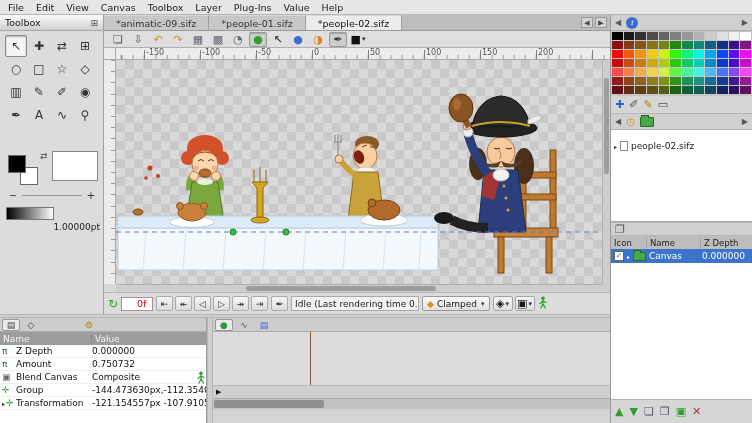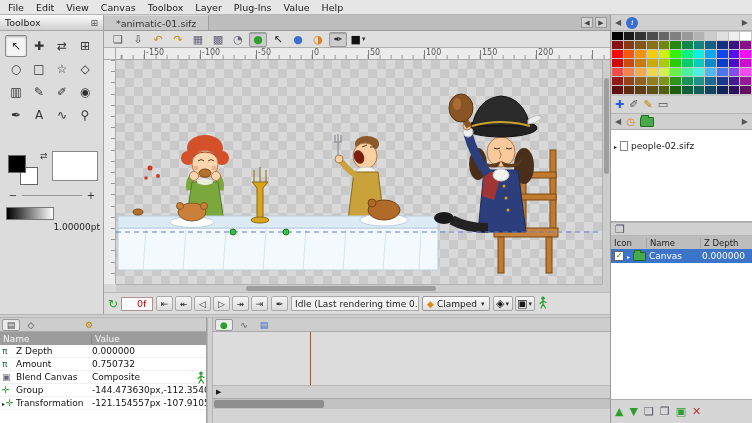--- a/index.html
+++ b/index.html
@@ -170,21 +170,23 @@
   <span class="sw-swap abs">⇄</span>
   <div class="brush-preview abs"></div>
   <div class="bp-btn abs" style="left:6px;top:174px">−</div>
   <div class="bp-line abs"></div>
   <div class="bp-btn abs" style="left:84px;top:174px">+</div>
   <div class="grad abs"></div>
   <div class="ptval abs">1.00000pt</div>
 </div>
 
 <div id="doctabs" class="abs">
-    <div class="doc-tab">*animatic-01.sifz</div>
+    <div class="doc-tab">*animatic-09.sifz</div>
+    <div class="doc-tab">*people-01.sifz</div>
+    <div class="doc-tab active">*people-02.sifz</div>
     <div class="tab-nav">
       <span class="navbtn">◀</span>
       <span class="navbtn">▶</span>
     </div>
   </div>
 <div id="ctoolbar" class="abs">
     <div class="cbtn">
       <span class="cglyph" style="color: rgb(85, 85, 85);">❏</span>
     </div>
     <div class="cbtn">

